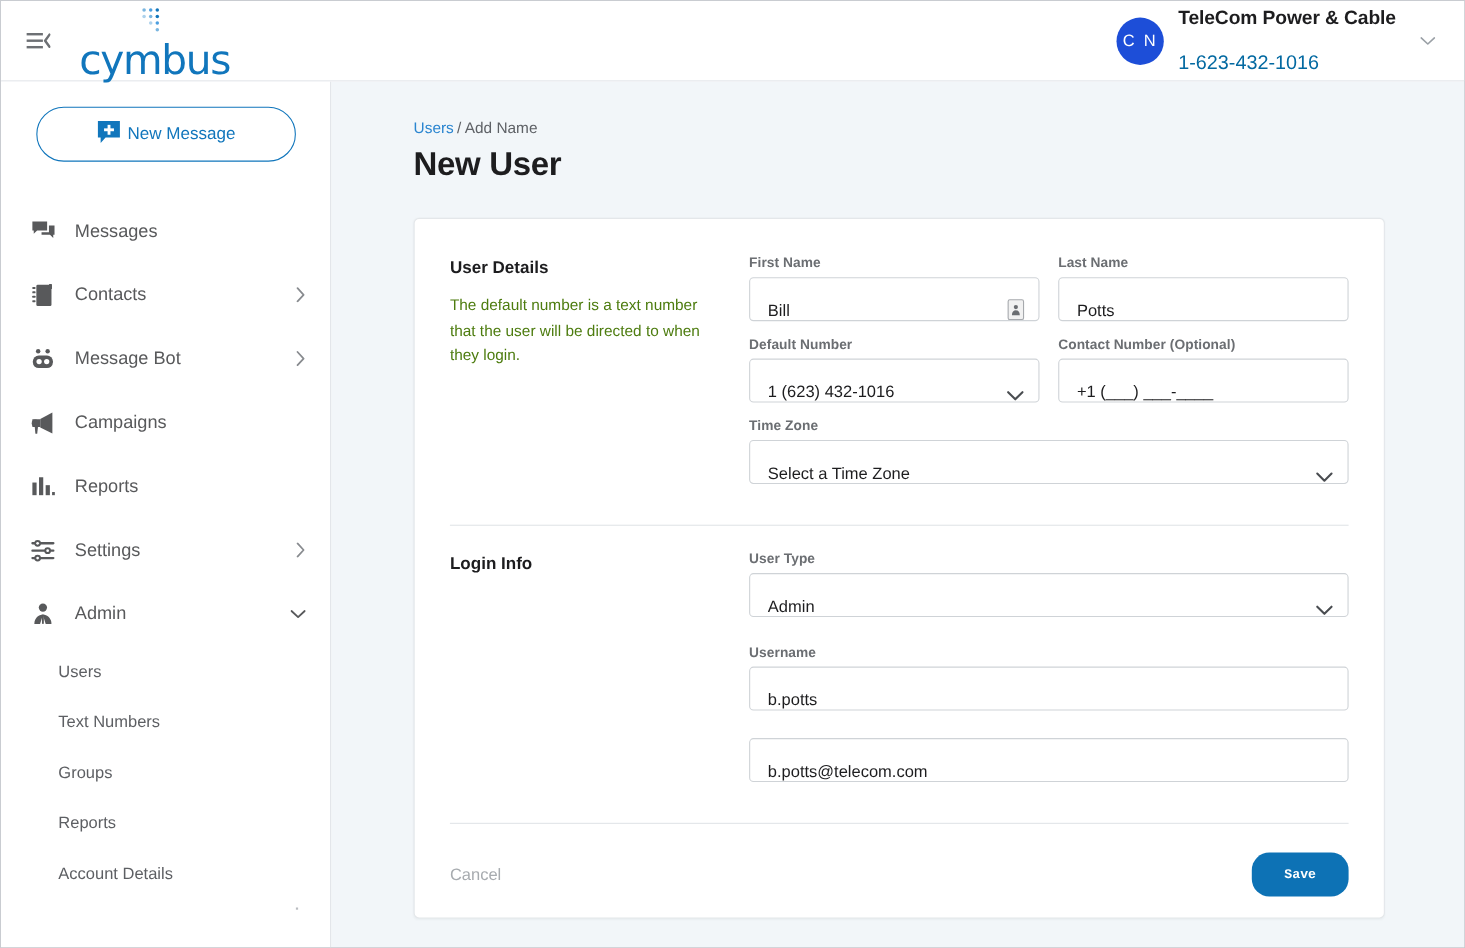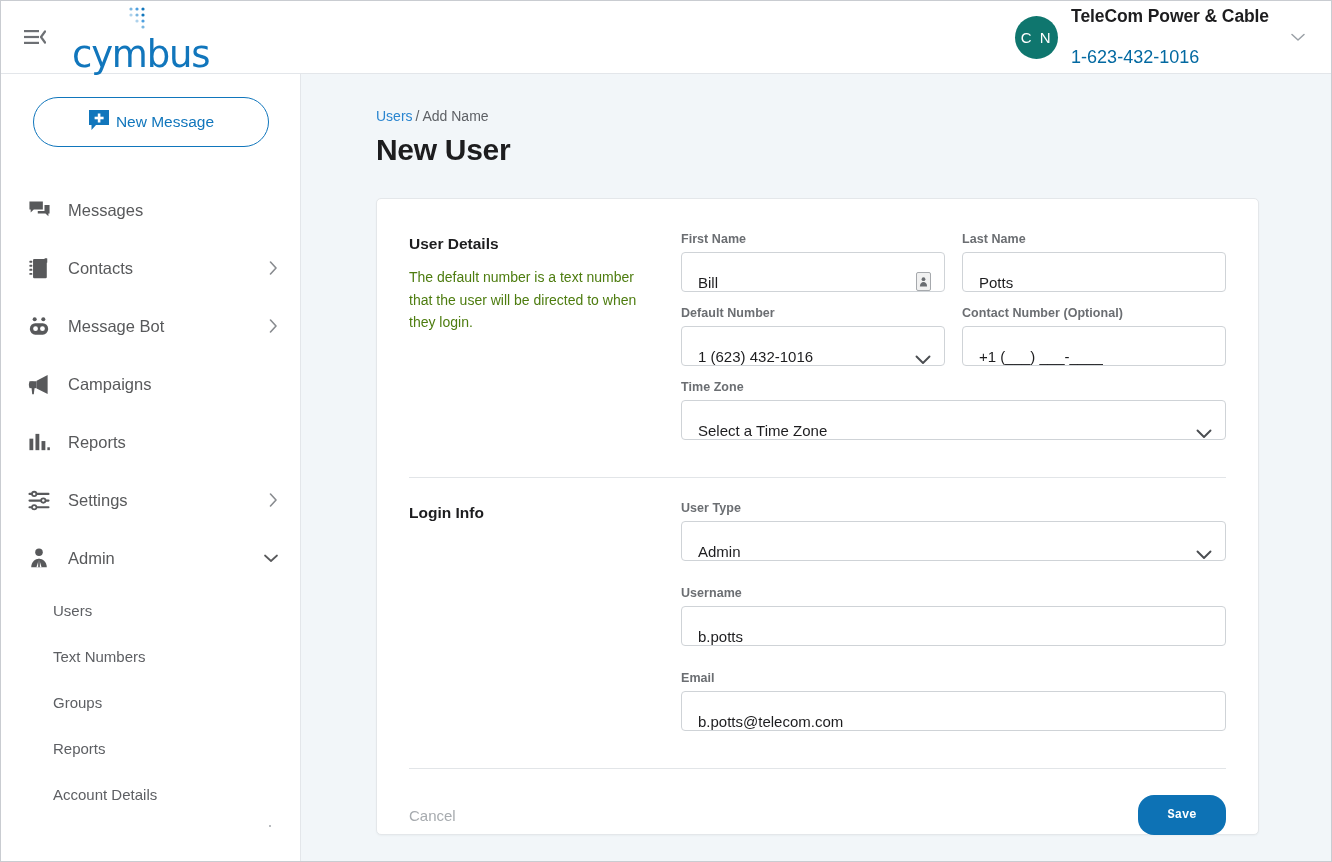--- a/index.html
+++ b/index.html
@@ -61,21 +61,21 @@
   .account {
     display: flex;
     align-items: center;
     gap: 13px;
     cursor: pointer;
     padding-right: 4px;
   }
   .avatar {
     width: 43px; height: 43px;
     border-radius: 50%;
-    background: #0f766e;
+    background: #1d4ed8;
     color: #ffffff;
     display: flex;
     align-items: center;
     justify-content: center;
     font-size: 15px;
     letter-spacing: 2px;
     font-weight: 400;
   }
   .account-text { line-height: 1.25; }
   .account-name {
@@ -585,21 +585,20 @@
               <div class="field full">
                 <div class="field-label">Username</div>
                 <div class="control">
                   <span class="val">b.potts</span>
                 </div>
               </div>
             </div>
 
             <div class="field-row" style="margin-bottom:0;">
               <div class="field full">
-                <div class="field-label">Email</div>
                 <div class="control">
                   <span class="val">b.potts@telecom.com</span>
                 </div>
               </div>
             </div>
 
           </div>
         </div>
 
         <div class="divider" style="margin-top:37px;"></div>

